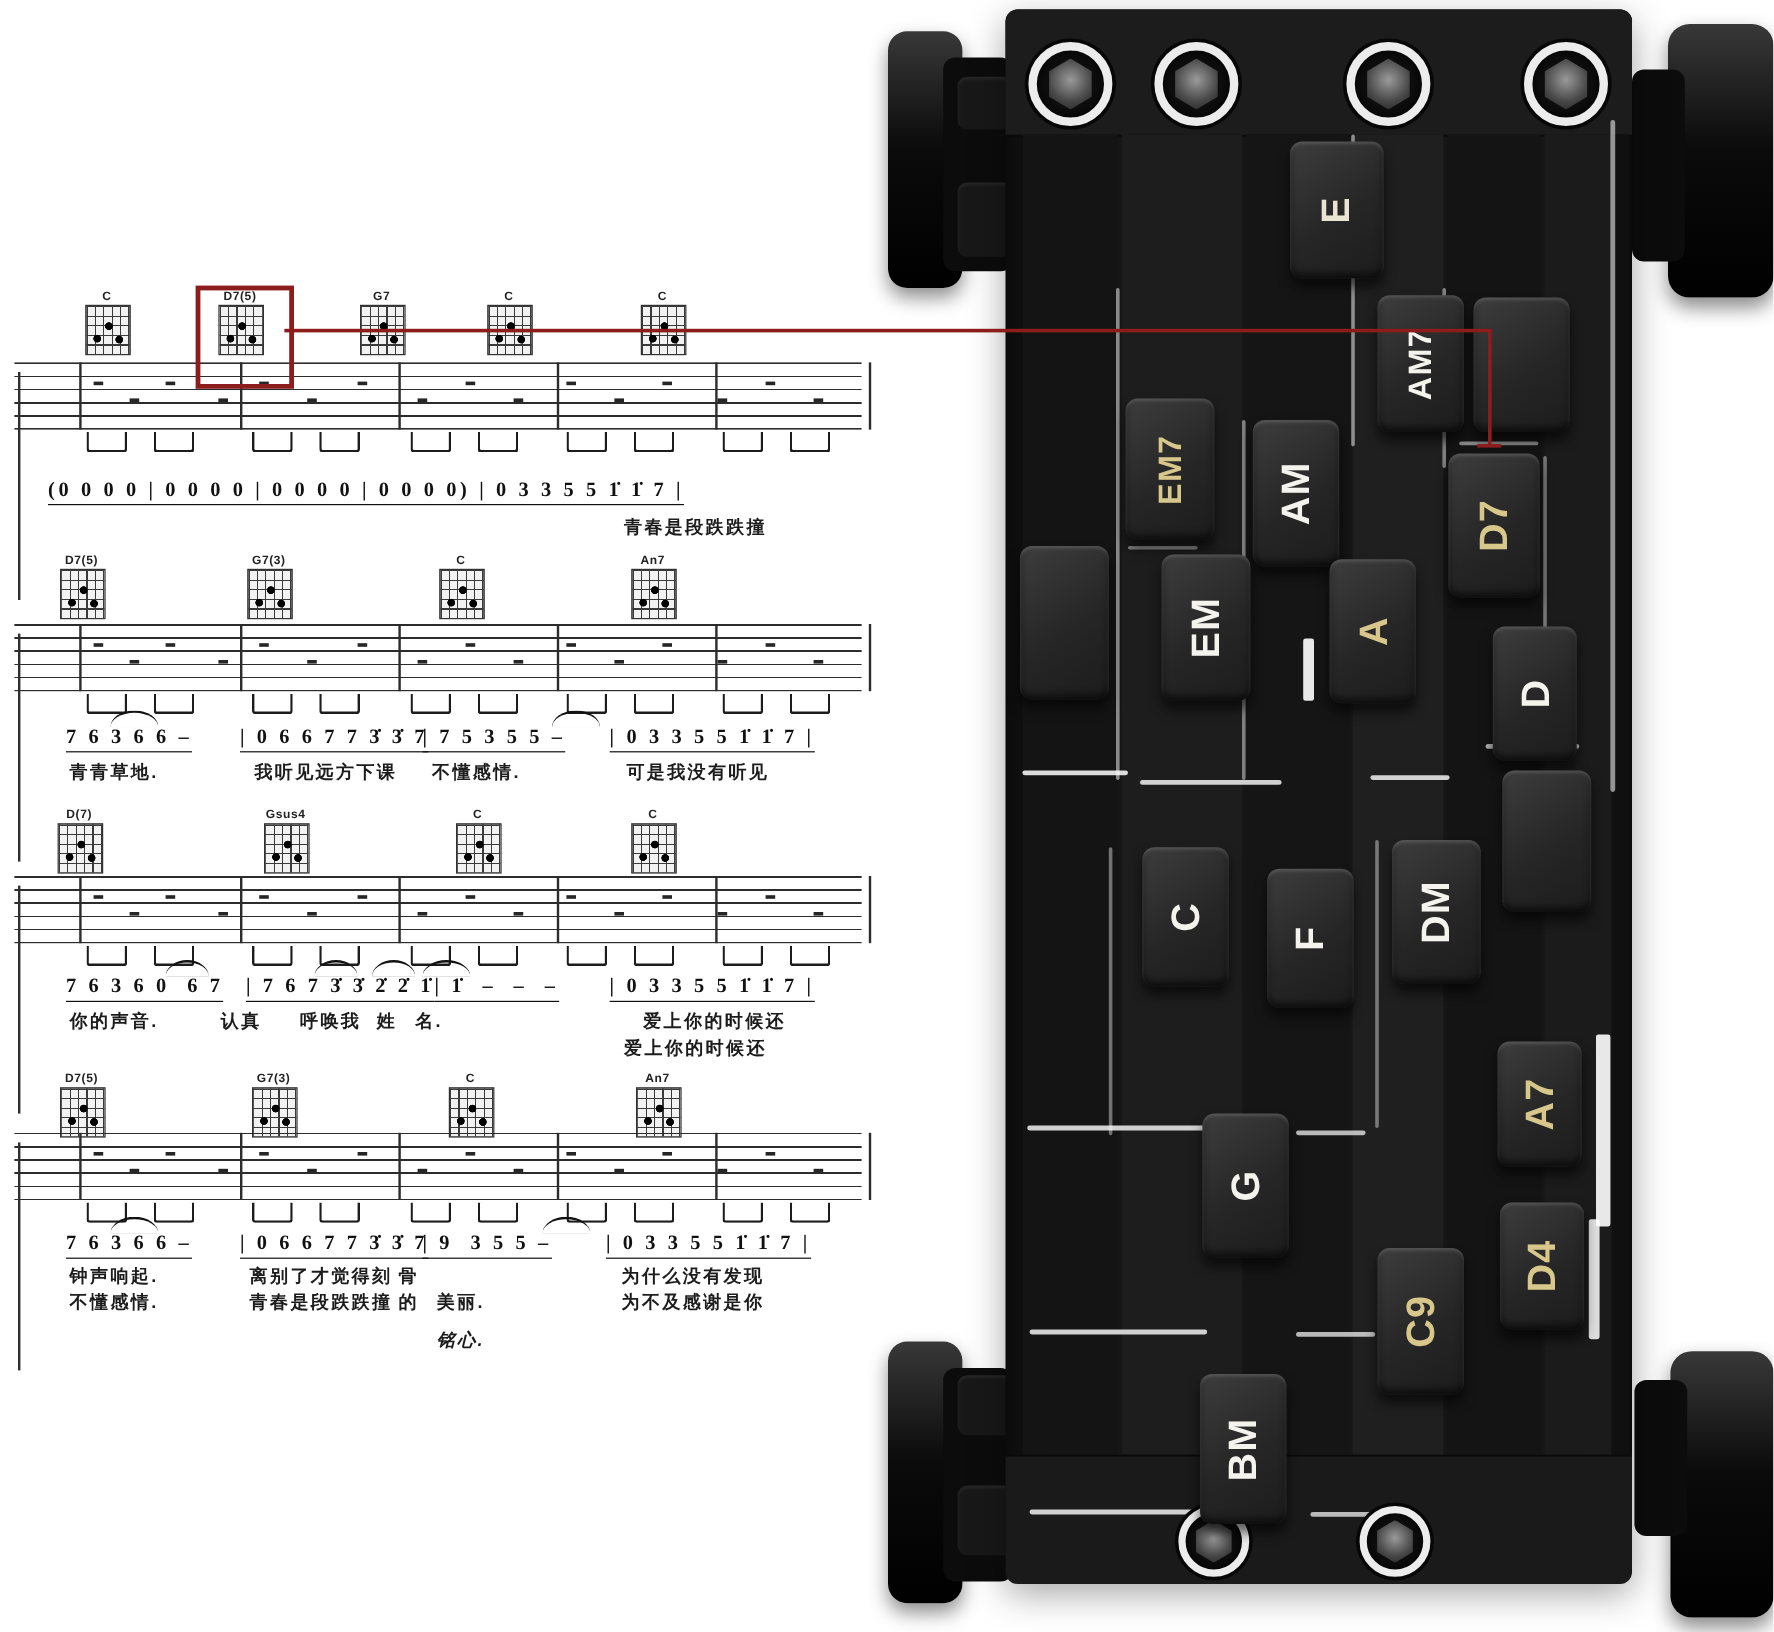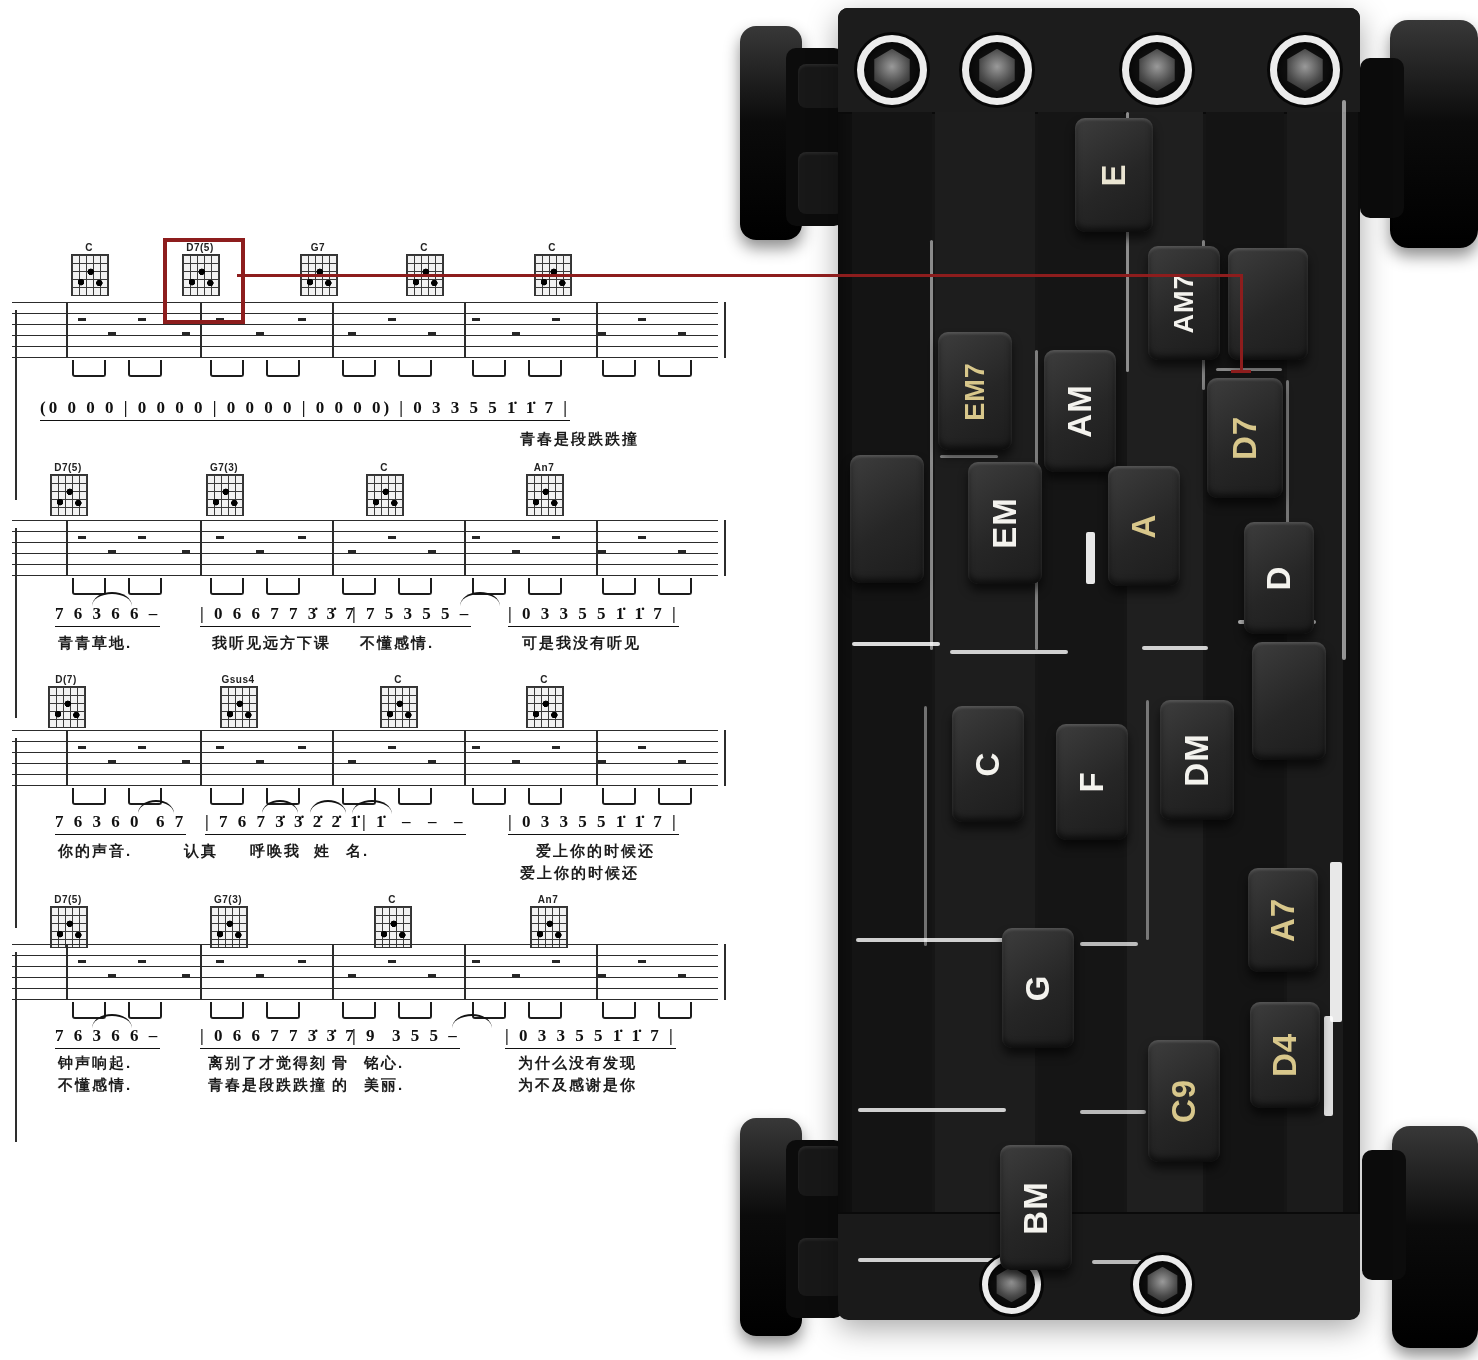--- a/index.html
+++ b/index.html
@@ -266,21 +266,21 @@
       <div class="page-edge" style="left: 15px; top: 952px; height: 190px;"></div>
       <div class="num-seg" style="left: 55px; top: 1026px;">7 6 3 6 6 –</div>
       <div class="num-seg" style="left: 200px; top: 1026px;">| 0 6 6 7 7 3̇ 3̇ 7</div>
       <div class="num-seg" style="left: 352px; top: 1026px;">| 9  3 5 5 –</div>
       <div class="num-seg" style="left: 505px; top: 1026px;">| 0 3 3 5 5 1̇ 1̇ 7 |</div>
       <div class="arc" style="left: 92px; top: 1014px; width: 40px;"></div>
       <div class="arc" style="left: 452px; top: 1014px; width: 40px;"></div>
       <div class="lyric" style="left: 58px; top: 1054px;">钟声响起.</div>
       <div class="lyric" style="left: 208px; top: 1054px;">离别了才觉得刻</div>
       <div class="lyric" style="left: 332px; top: 1054px;">骨</div>
-      <div class="lyric" style="left: 364px; top: 1054px;">铭心.</div>
+      <div class="lyric" style="left: 364px; top: 1108px; font-style: italic;">铭心.</div>
       <div class="lyric" style="left: 518px; top: 1054px;">为什么没有发现</div>
       <div class="lyric" style="left: 58px; top: 1076px;">不懂感情.</div>
       <div class="lyric" style="left: 208px; top: 1076px;">青春是段跌跌撞</div>
       <div class="lyric" style="left: 332px; top: 1076px;">的</div>
       <div class="lyric" style="left: 364px; top: 1076px;">美丽.</div>
       <div class="lyric" style="left: 518px; top: 1076px;">为不及感谢是你</div>
     </div>
   <div id="connector">
       <div class="red-box" style="left: 163px; top: 238px; width: 74px; height: 78px; border-color: rgb(141, 29, 29);"></div>
       <div class="red-line" style="left: 237px; top: 274px; width: 1006px; height: 3px; background: rgb(141, 29, 29);"></div>

